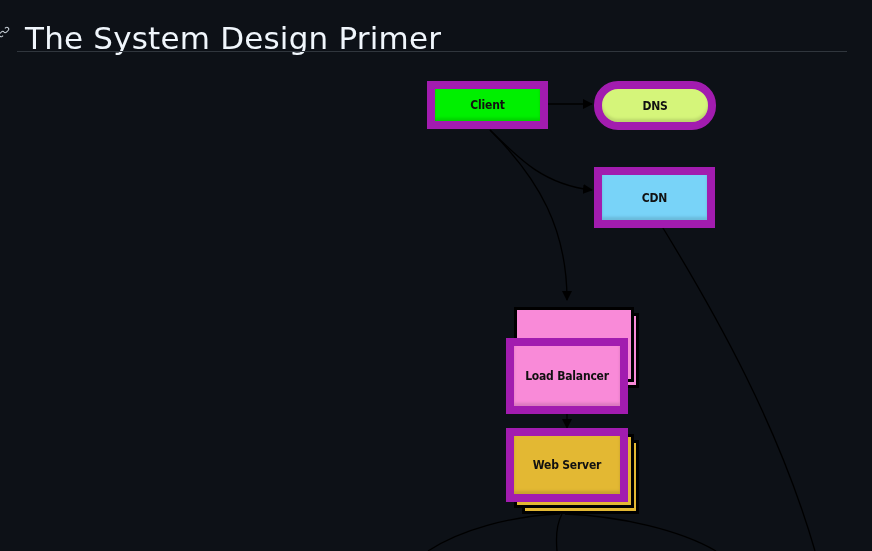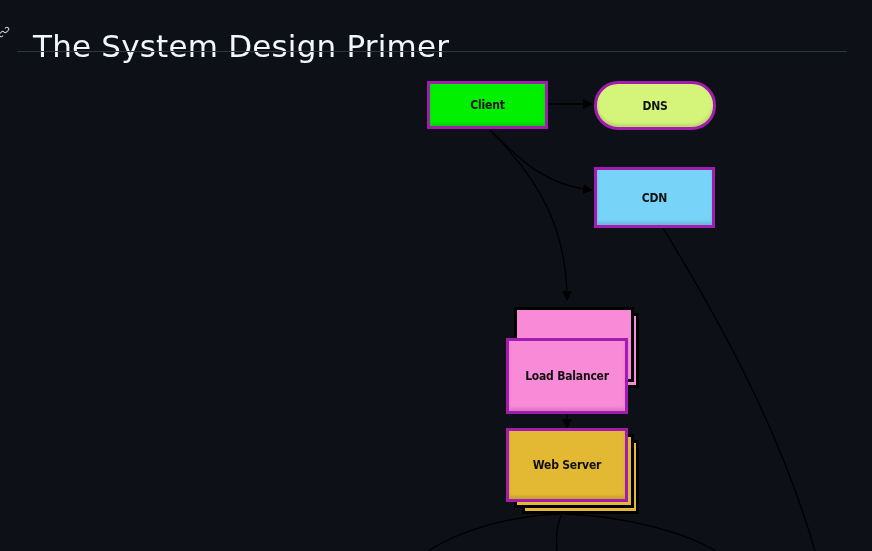--- a/index.html
+++ b/index.html
@@ -6,27 +6,27 @@
   body {
     width:872px; height:551px; overflow:hidden;
     background:#0d1117; position:relative;
     font-family:"DejaVu Sans", sans-serif;
   }
   .title-wrap { position:absolute; left:0; top:8px; width:848px; }
   .anchor-icon { position:absolute; left:-2px; top:18px; width:12px; height:12px; }
   .title {
     position:absolute; left:17px; top:4px;
     color:#f0f6fc; font-size:31px; font-weight:500; letter-spacing:0.2px;
-    margin:16px; font-family:"DejaVu Sans", sans-serif; white-space:nowrap;
+    margin:8px; font-family:"DejaVu Sans", sans-serif; white-space:nowrap;
   }
   .rule { position:absolute; left:17px; top:51px; width:830px; height:1px; background:#30363d; }
   svg.diagram { position:absolute; left:0; top:0; }
   .node {
     position:absolute; display:flex; align-items:center; justify-content:center;
-    border:3px solid #a21caf; box-sizing:border-box;
+    border:8px solid #a21caf; box-sizing:border-box;
     font-family:"DejaVu Sans Condensed","DejaVu Sans", sans-serif;
     font-weight:bold; font-size:12px; color:#111; letter-spacing:-0.2px;
     box-shadow: inset 0 -3px 3px rgba(0,0,0,0.12);
   }
   .stack {
     position:absolute; border:3px solid #000; box-sizing:border-box;
   }
 </style>
 </head>
 <body>

